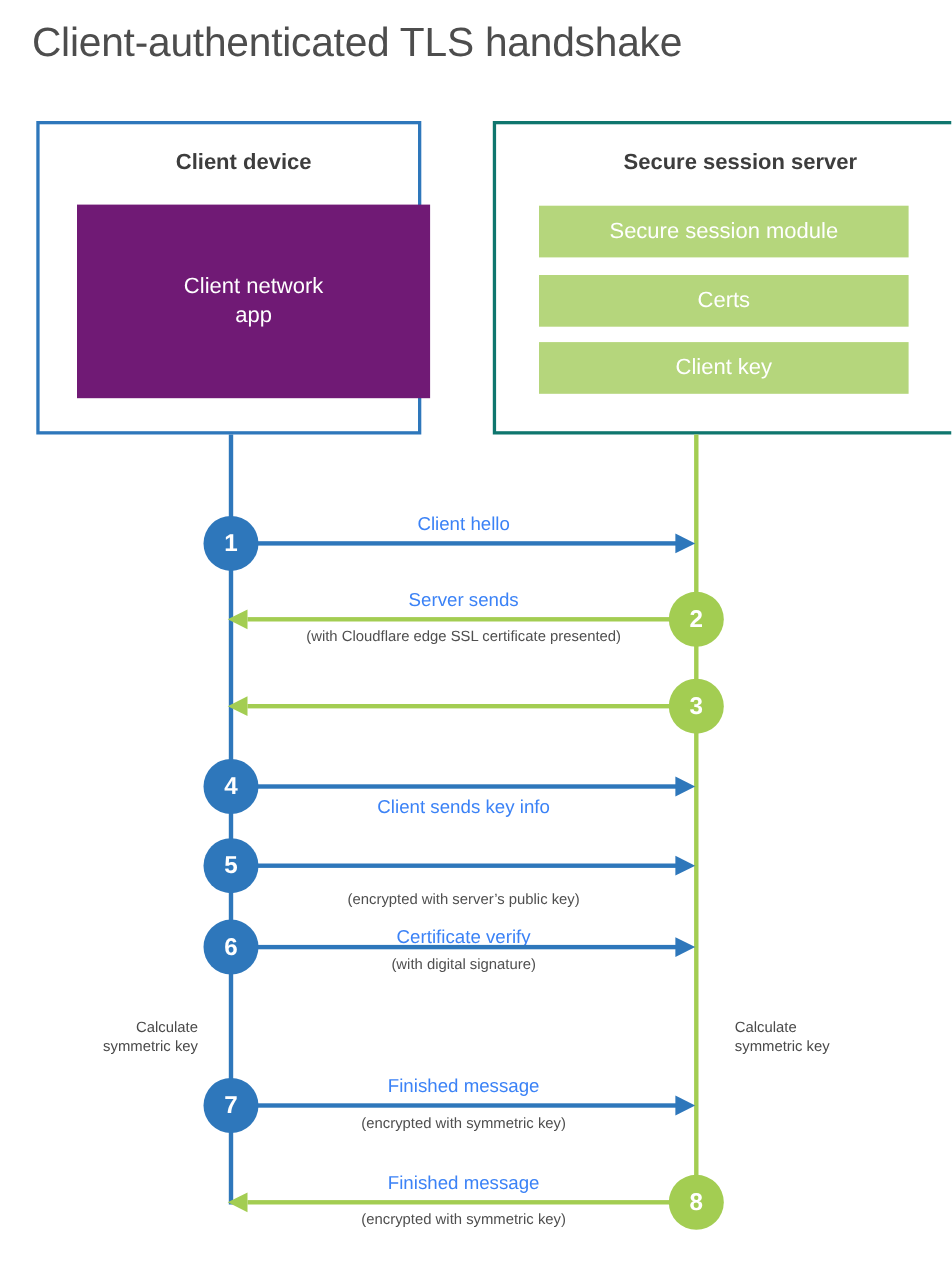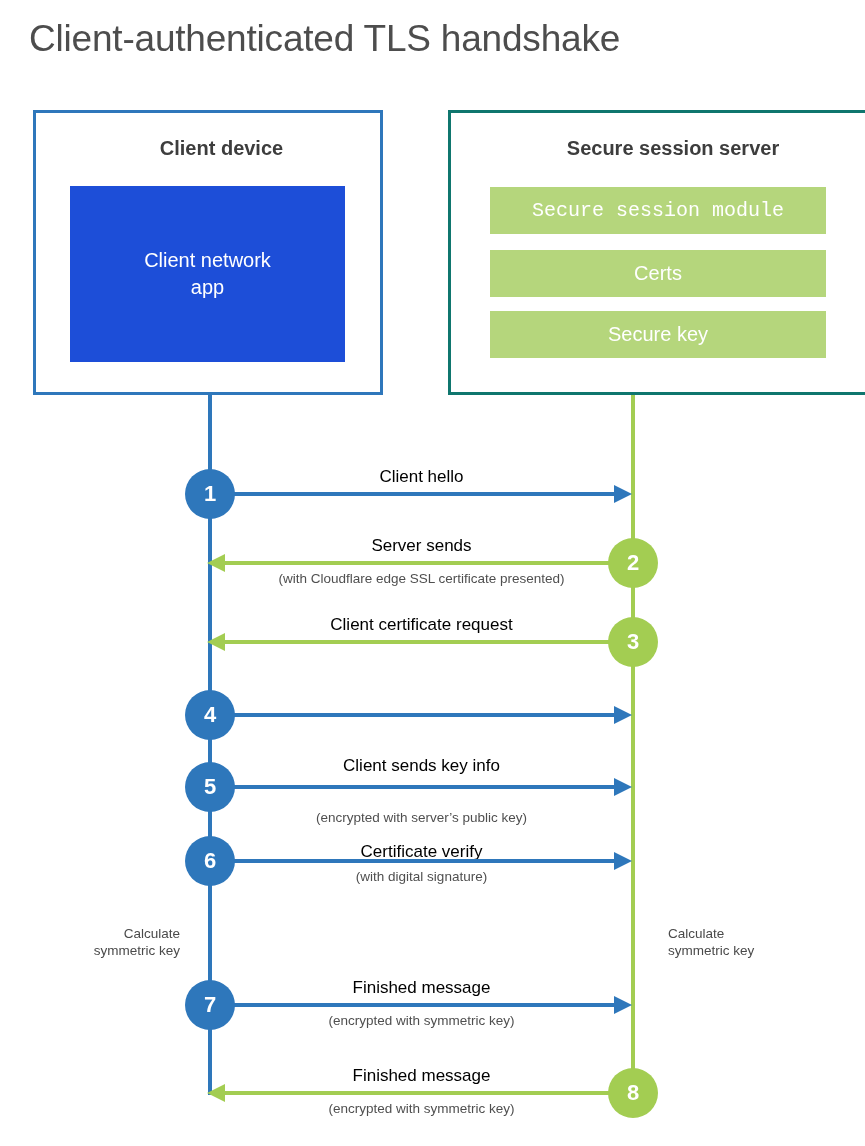--- a/index.html
+++ b/index.html
@@ -15,31 +15,31 @@
   }
   
   .actor-box { position:absolute; top:110px; height:285px; background:#fff; }
   .client-box { left:33px; width:350px; border:3px solid #2e77bb; }
   .server-box { left:448px; width:423px; border:3px solid #0f766e; }
   .box-heading {
     position:absolute; left:0; right:0; top:24px; text-align:center;
     font-size:20px; font-weight:bold; color:#3d3d3d;margin-left:27px;
   }
   .client-app {
-    position:absolute; left:34px; top:73px; width:275px; height:176px;
-    background:#1d4ed8; color:#ffffff; font-size:20px; line-height:27px;
+    position:absolute; left:34px; top:73px; width:321px; height:176px;
+    background:#701a75; color:#ffffff; font-size:20px; line-height:27px;
     display:flex; align-items:center; justify-content:center;
     text-align:center; white-space:pre-line;
   }
   .server-bar {
     position:absolute; left:39px; width:336px; height:47px;
     background:#b5d67c; color:#ffffff; font-size:20px; line-height:47px;
     text-align:center;
   }
-  .bar-1 { top:74px;font-family:Liberation Mono, monospace; } .bar-2 { top:137px; } .bar-3 { top:198px; }
+  .bar-1 { top:74px; } .bar-2 { top:137px; } .bar-3 { top:198px; }
   
   .vline { position:absolute; top:395px; width:4px; height:700px; }
   .vline.blue  { left:208px; background:#2e77bb; }
   .vline.green { left:631px; background:#a3cd52; }
   
   .shaft { position:absolute; height:4px; width:404px; }
   .shaft.blue  { left:212px; background:#2e77bb; }
   .shaft.green { left:225px; background:#a3cd52; }
   .head { position:absolute; width:0; height:0;
           border-top:9px solid transparent; border-bottom:9px solid transparent; }
@@ -49,21 +49,21 @@
   .badge {
     position:absolute; width:50px; height:50px; border-radius:50%;
     color:#ffffff; font-size:22px; font-weight:bold;
     display:flex; align-items:center; justify-content:center; z-index:5;
   }
   .badge.blue  { left:185px; background:#2e77bb; }
   .badge.green { left:608px; background:#a3cd52; }
   
   .msg-label {
     position:absolute; left:210px; width:423px; text-align:center;
-    font-size:17px; color:#000000;
+    font-size:17px; color:#3b82f6;
   }
   .msg-sub {
     position:absolute; left:210px; width:423px; text-align:center;
     font-size:13.5px; color:#4f4f4f;
   }
   
   .side-note {
     position:absolute; font-size:13.5px; line-height:17.2px; color:#4a4a4a;
   }
   .note-decrypt { left:658px; top:751px; width:150px; }
@@ -80,55 +80,54 @@
   <div class="actor-box client-box">
     <div class="box-heading">Client device</div>
     <div class="client-app">Client network
 app</div>
   </div>
 
   <div class="actor-box server-box">
     <div class="box-heading">Secure session server</div>
     <div class="server-bar bar-1">Secure session module</div>
     <div class="server-bar bar-2">Certs</div>
-    <div class="server-bar bar-3">Secure key</div>
+    <div class="server-bar bar-3">Client key</div>
   </div>
 
   <div class="vline blue"></div>
   <div class="vline green"></div>
 
   <div class="msg-label" style="top:467px">Client hello</div>
   <div class="shaft blue" style="top:492px"></div>
   <div class="head right" style="top:485px"></div>
   <div class="badge blue" style="top:469px">
     <span>1</span>
   </div>
 
   <div class="msg-label" style="top:536px">Server sends</div>
   <div class="shaft green" style="top:561px"></div>
   <div class="head left" style="top:554px"></div>
   <div class="msg-sub" style="top:571px">(with Cloudflare edge SSL certificate presented)</div>
   <div class="badge green" style="top:538px">
     <span>2</span>
   </div>
 
-  <div class="msg-label" style="top:615px">Client certificate request</div>
   <div class="shaft green" style="top:640px"></div>
   <div class="head left" style="top:633px"></div>
   <div class="badge green" style="top:617px">
     <span>3</span>
   </div>
 
   <div class="shaft blue" style="top:713px"></div>
   <div class="head right" style="top:706px"></div>
   <div class="badge blue" style="top:690px">
     <span>4</span>
   </div>
 
-  <div class="msg-label" style="top:756px">Client sends key info</div>
+  <div class="msg-label" style="top:724px">Client sends key info</div>
   <div class="shaft blue" style="top:785px"></div>
   <div class="head right" style="top:778px"></div>
   <div class="msg-sub" style="top:810px">(encrypted with server’s public key)</div>
   <div class="badge blue" style="top:762px">
     <span>5</span>
   </div>
 
   <div class="msg-label" style="top:842px">Certificate verify</div>
   <div class="shaft blue" style="top:859px"></div>
   <div class="head right" style="top:852px"></div>

